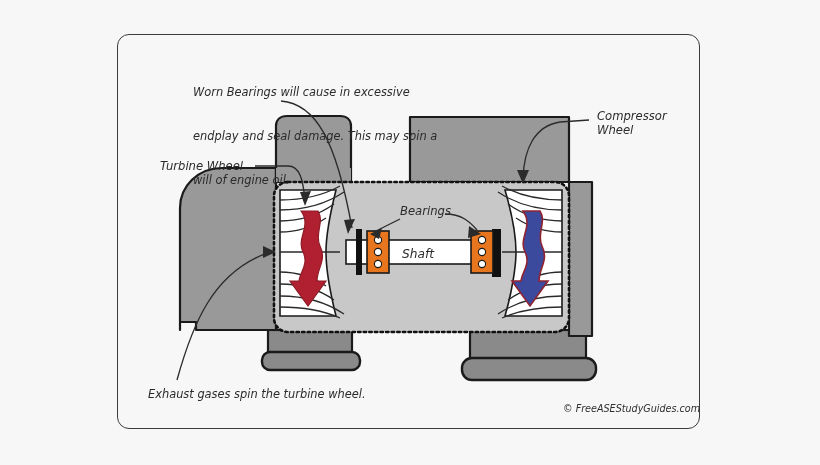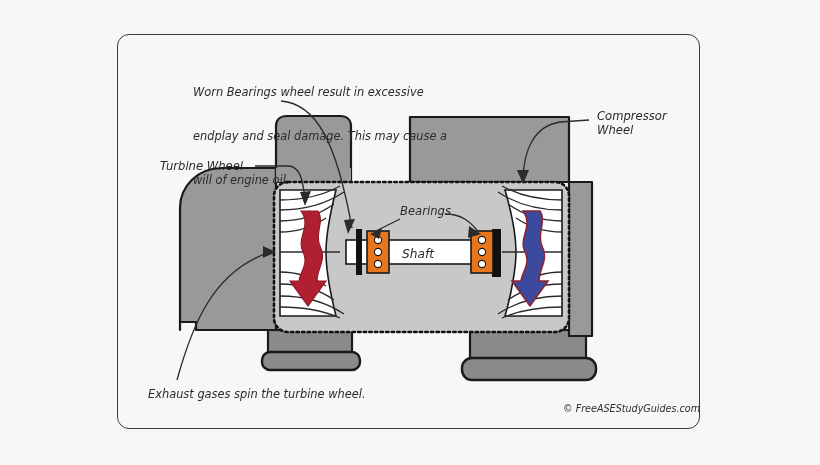--- a/index.html
+++ b/index.html
@@ -225,18 +225,18 @@
     <text class="hand label-text" x="400" y="215">Bearings</text>
 
     <text class="hand shaft-text" x="402" y="258">Shaft</text>
 
     <text class="hand note-text" x="148" y="398">Exhaust gases spin the turbine wheel.</text>
 
     <text class="copy-text" x="563" y="412">© FreeASEStudyGuides.com</text>
   </svg>
 
   <div class="txtblock note-text" style="left:193px; top:56px; font-size:11.4px;">
-    <div>Worn Bearings wheel result in excessive</div>
-    <div>endplay and seal damage. This may cause a</div>
+    <div>Worn Bearings will cause in excessive</div>
+    <div>endplay and seal damage. This may spin a</div>
     <div>will of engine oil.</div>
   </div>
 
 </div>
 
 </body></html>

